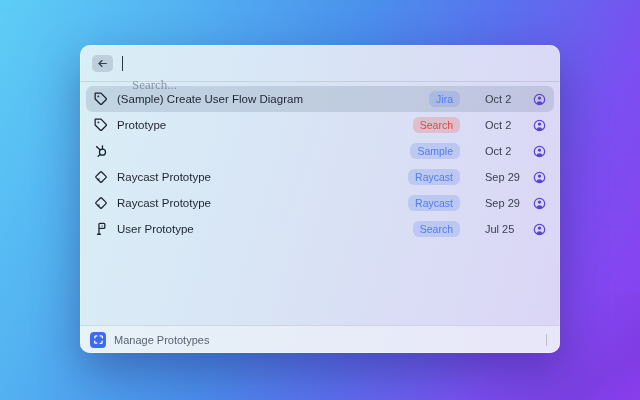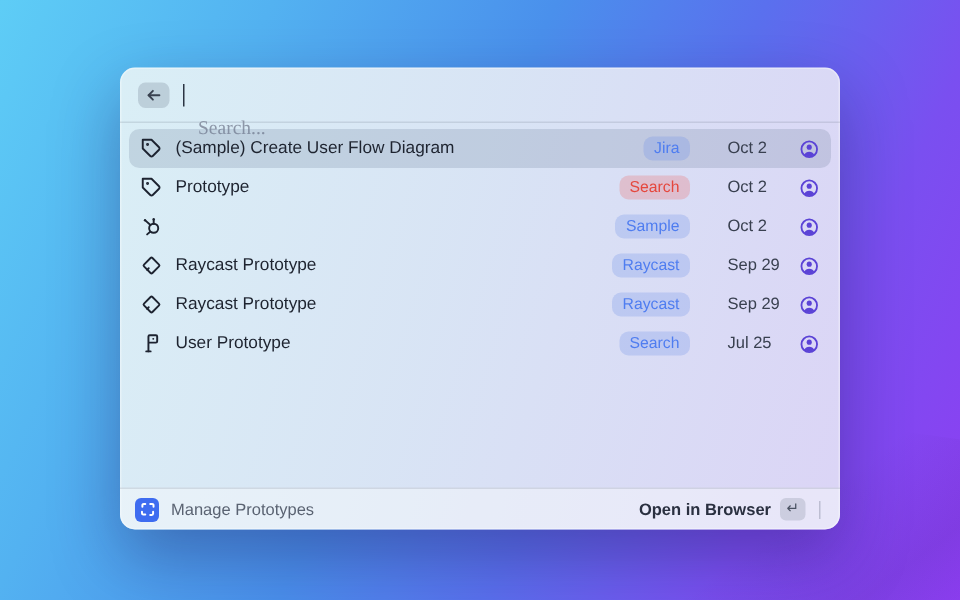--- a/index.html
+++ b/index.html
@@ -234,21 +234,17 @@
       <svg viewBox="0 0 20 20" fill="none" stroke="#ffffff" stroke-width="2.4" stroke-linecap="round">
         <path d="M3.5 7 V5.2 a1.7 1.7 0 0 1 1.7 -1.7 H7"></path>
         <path d="M13 3.5 h2.3 a1.7 1.7 0 0 1 1.7 1.7 V7"></path>
         <path d="M16.5 13 v2.3 a1.7 1.7 0 0 1 -1.7 1.7 H13"></path>
         <path d="M7 16.5 H4.7 a1.7 1.7 0 0 1 -1.7 -1.7 V13"></path>
       </svg>
     </span>
     <span class="footer-label">Manage Prototypes</span>
 
     <div class="footer-right">
-      <button class="footer-action">
-        <span class="primary-label">Open in Browser</span>
-        <span class="keycap">↵</span>
-      </button>
       <span class="footer-divider"></span>
     </div>
   </div>
 
 </div>
 
 </body></html>

